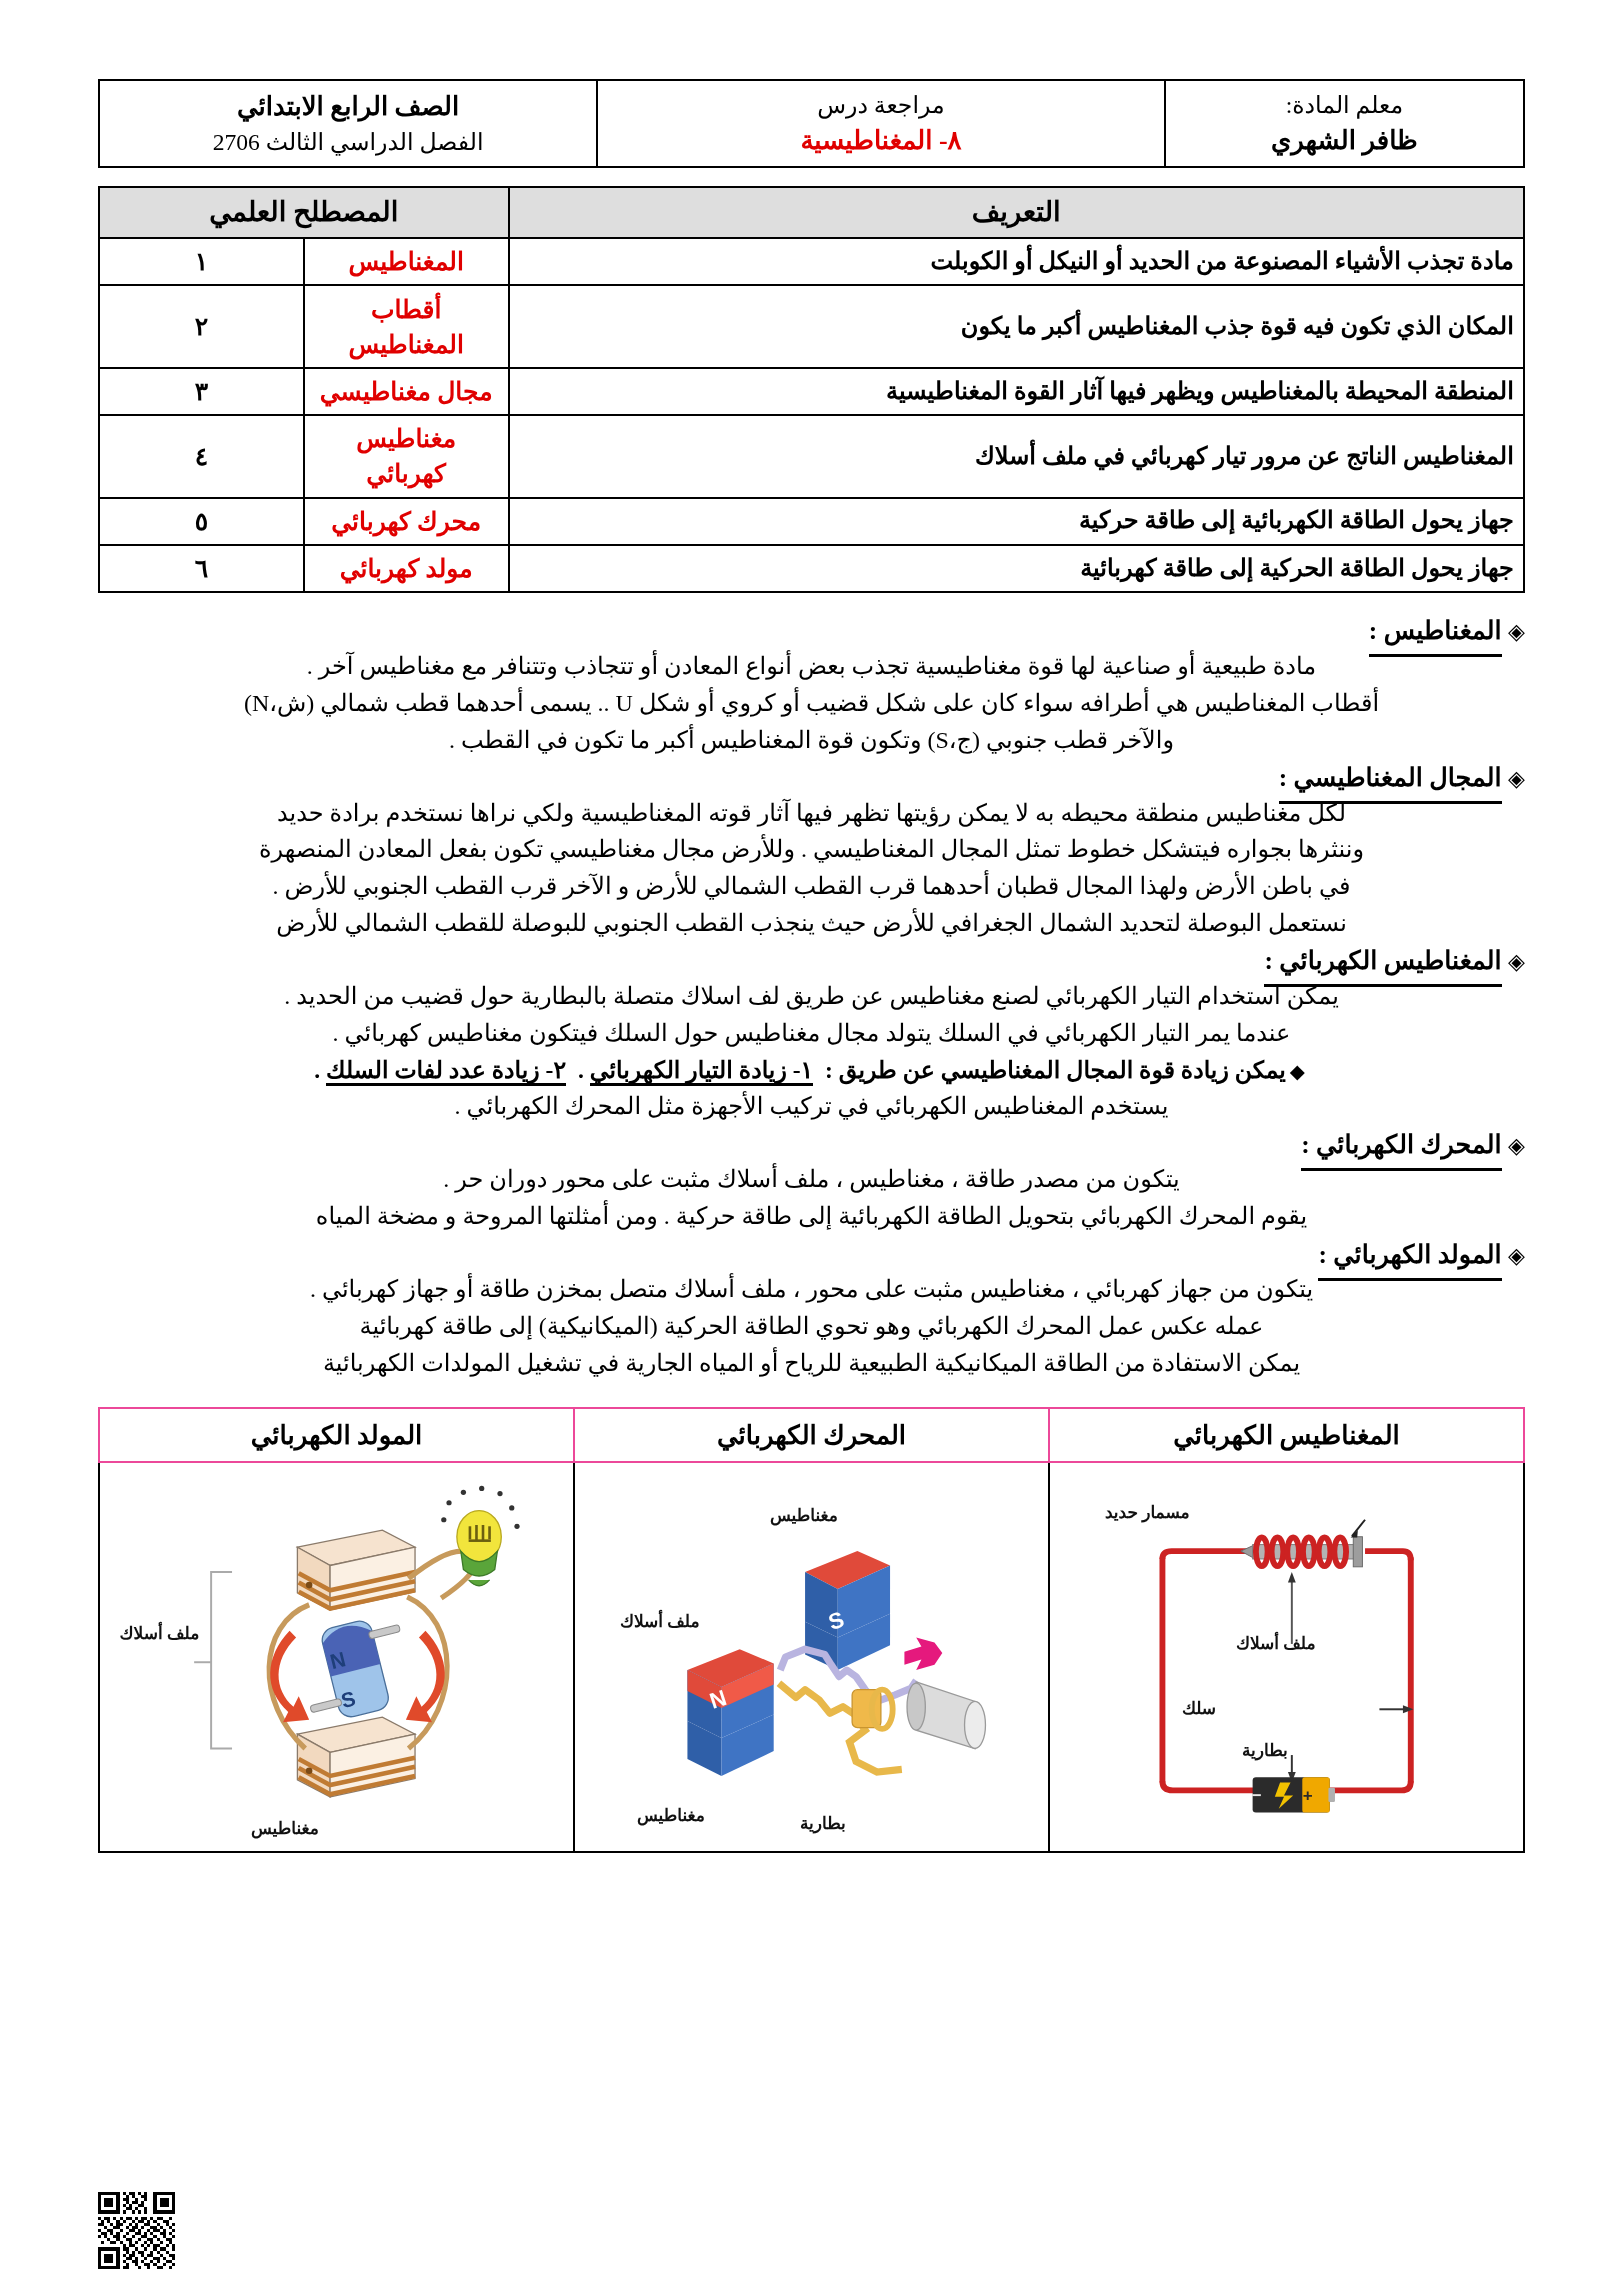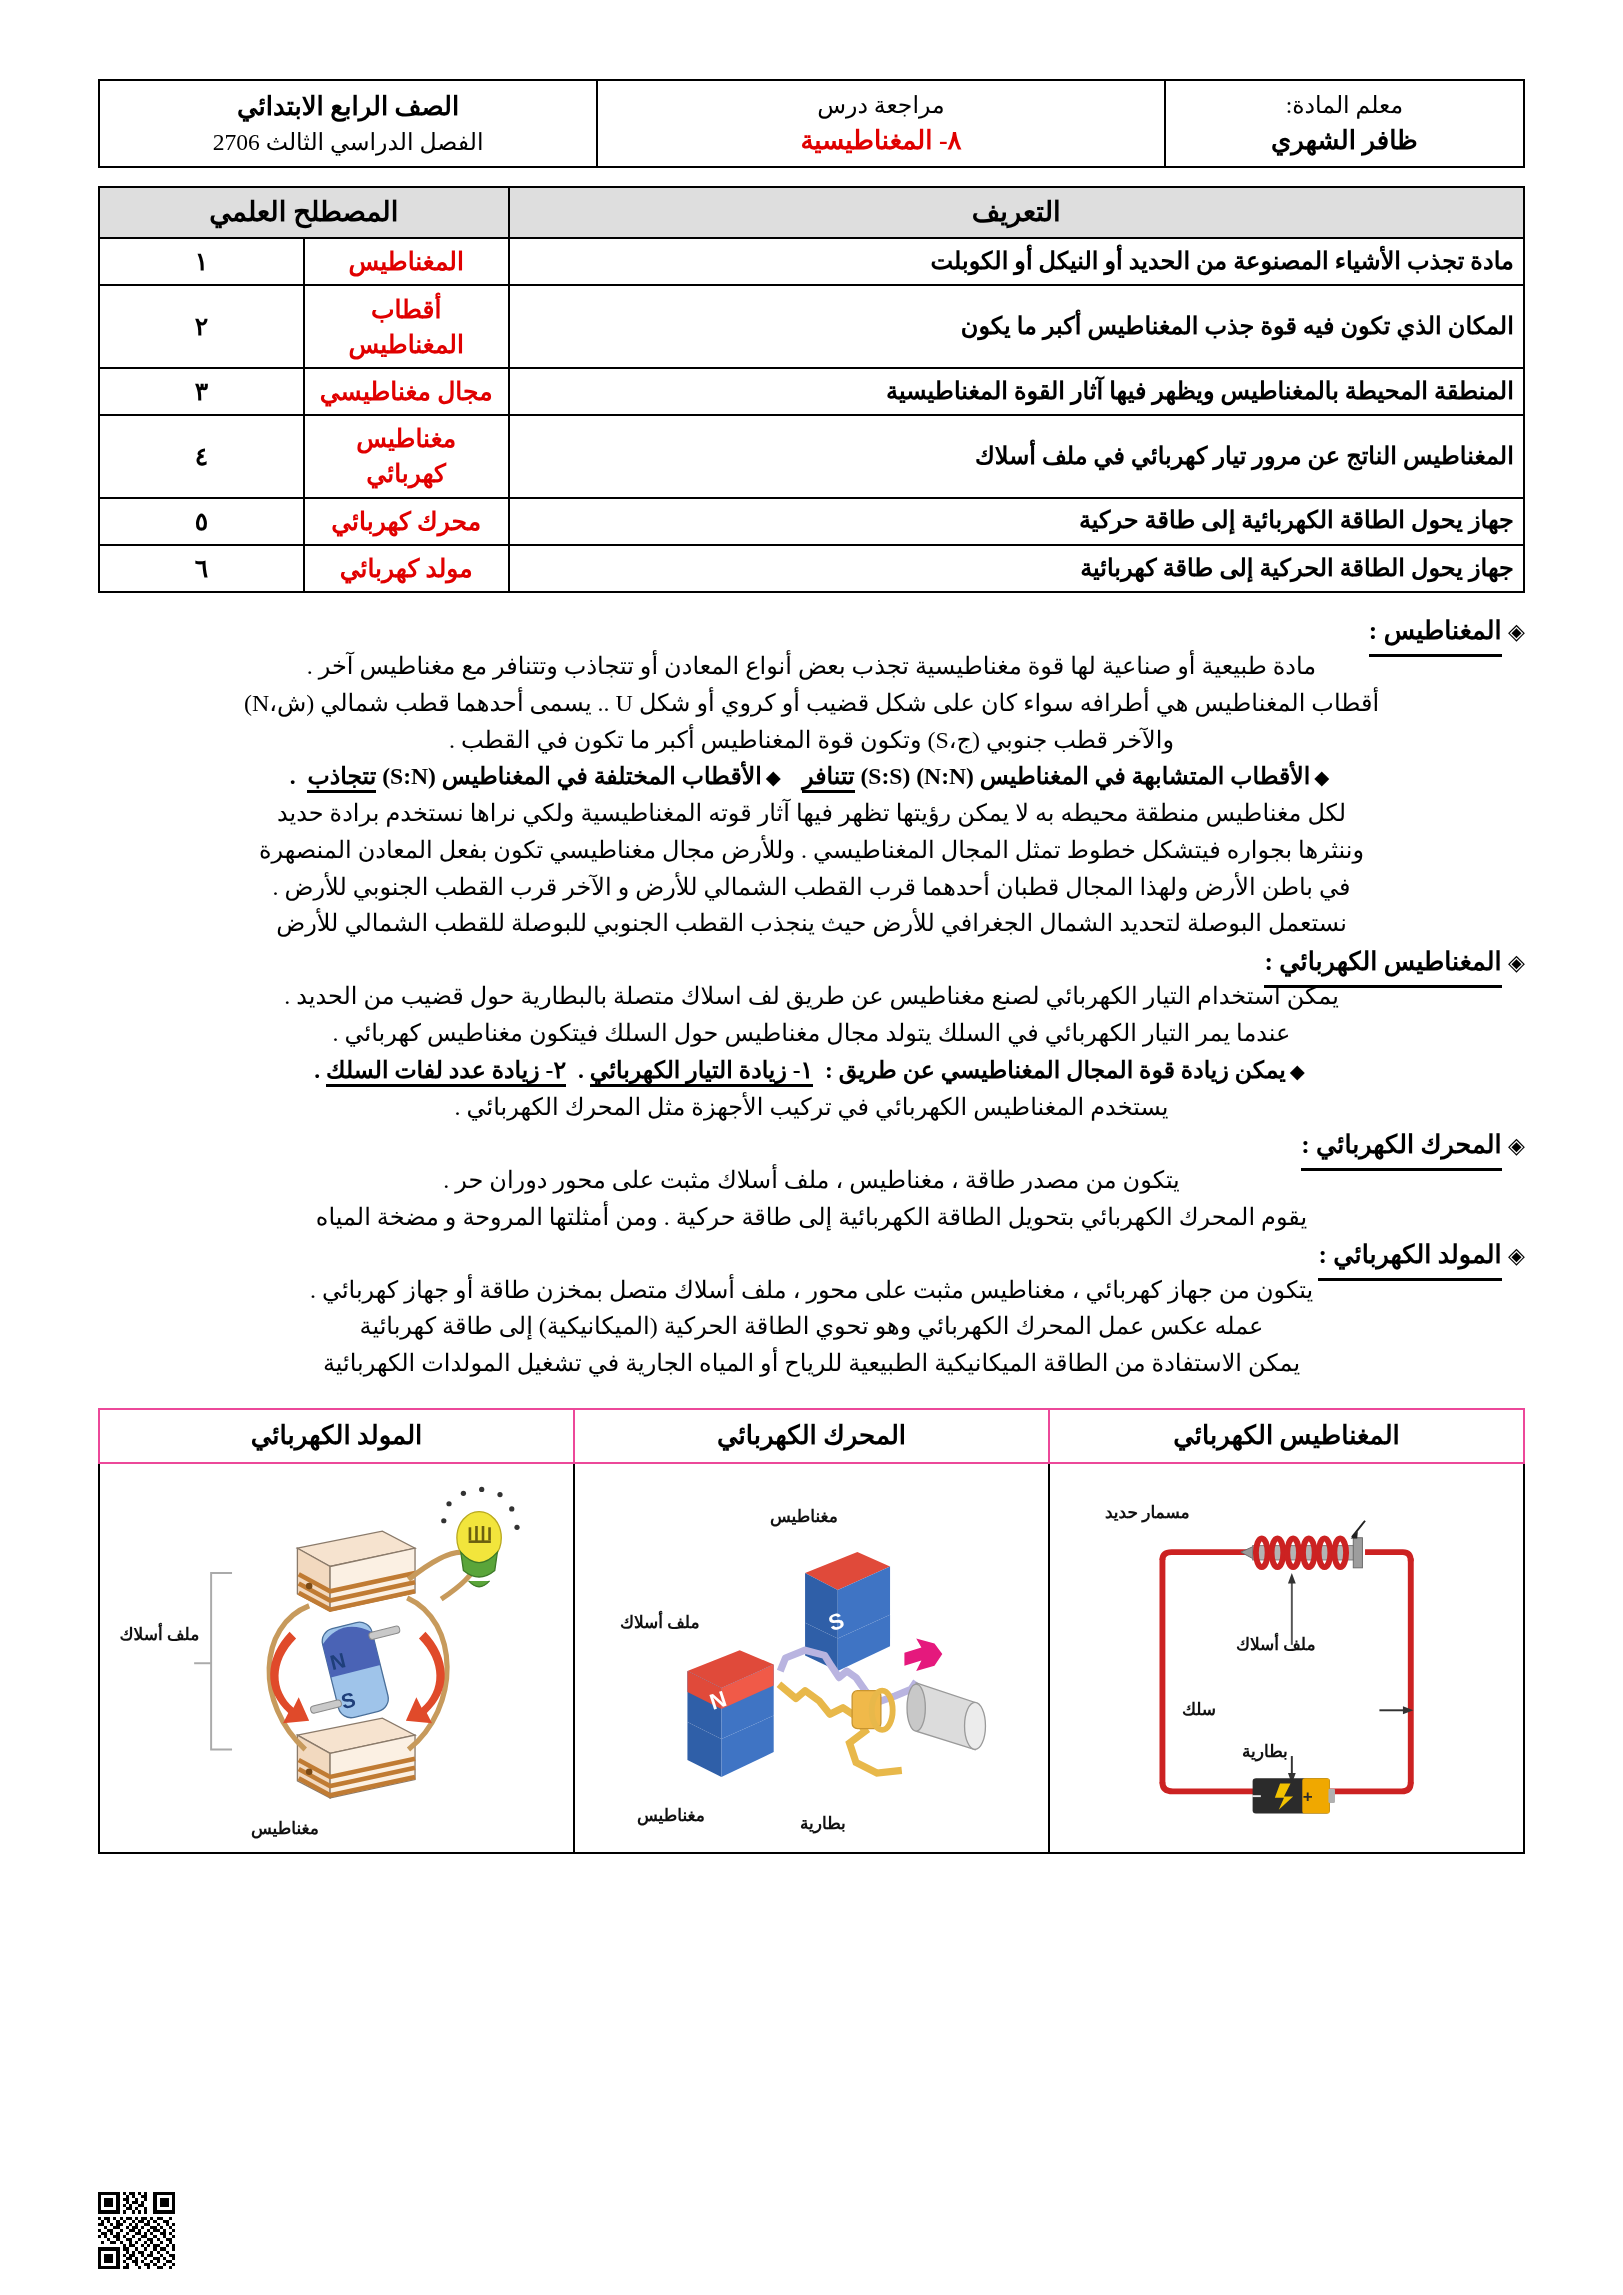--- a/index.html
+++ b/index.html
@@ -174,28 +174,24 @@
   </table>
 
   <div class="body-wrap">
 
     <div class="sect-head">
       <span class="dia">◈</span><span class="ul">المغناطيس :</span>
     </div>
     <p class="body-line center-line">مادة طبيعية أو صناعية لها قوة مغناطيسية تجذب بعض أنواع المعادن أو تتجاذب وتتنافر مع مغناطيس آخر .</p>
     <p class="body-line center-line">أقطاب المغناطيس هي أطرافه سواء كان على شكل قضيب أو كروي أو شكل U .. يسمى أحدهما قطب شمالي (ش،N)</p>
     <p class="body-line center-line">والآخر قطب جنوبي (ج،S)  وتكون قوة المغناطيس أكبر ما تكون في القطب .</p>
-    <div class="bullet-row">
-      <span class="sq">◆</span><span>الأقطاب المتشابهة في المغناطيس (N:N) (S:S)</span>
-      <span class="u">تتنافر</span>
-      &nbsp;&nbsp;<span class="sq">◆</span><span>الأقطاب المختلفة في المغناطيس (S:N)</span>
-      <span class="u">تتجاذب</span>
-      &nbsp;<span>.</span>
+
+    <div class="sect-head">
+      <span class="dia">◈</span><span class="ul">المجال المغناطيسي :</span>
     </div>
-
     <p class="body-line center-line">لكل مغناطيس منطقة محيطه به لا يمكن رؤيتها تظهر فيها آثار قوته المغناطيسية ولكي نراها نستخدم برادة حديد</p>
     <p class="body-line center-line">وننثرها بجواره فيتشكل خطوط تمثل المجال المغناطيسي . وللأرض مجال مغناطيسي تكون بفعل المعادن المنصهرة</p>
     <p class="body-line center-line">في باطن الأرض ولهذا المجال قطبان أحدهما قرب القطب الشمالي للأرض و الآخر قرب القطب الجنوبي للأرض .</p>
     <p class="body-line center-line">نستعمل البوصلة لتحديد الشمال الجغرافي للأرض حيث ينجذب القطب الجنوبي للبوصلة للقطب الشمالي للأرض</p>
 
     <div class="sect-head">
       <span class="dia">◈</span><span class="ul">المغناطيس الكهربائي :</span>
     </div>
     <p class="body-line center-line">يمكن استخدام التيار الكهربائي لصنع مغناطيس عن طريق لف اسلاك متصلة بالبطارية حول قضيب من الحديد .</p>
     <p class="body-line center-line">عندما يمر التيار الكهربائي في السلك يتولد مجال مغناطيس حول السلك فيتكون مغناطيس كهربائي .</p>

